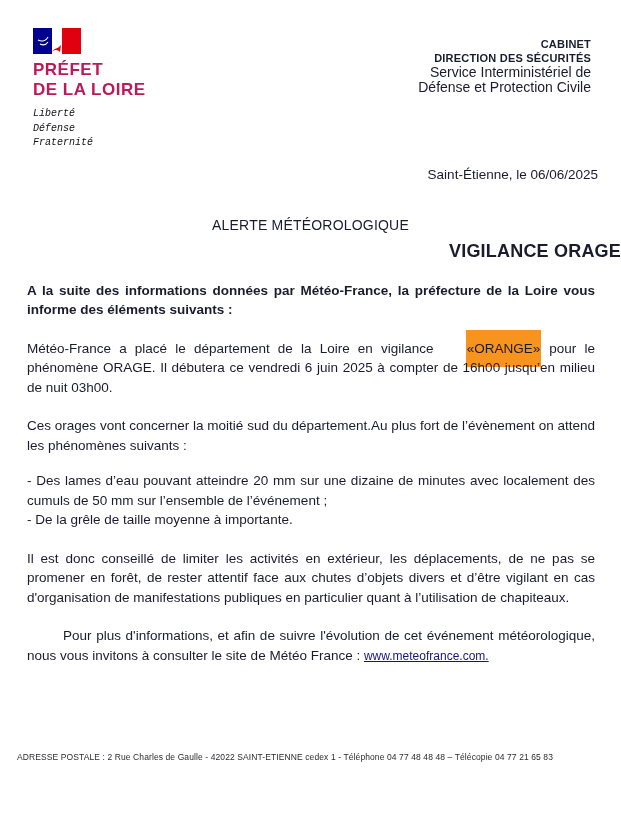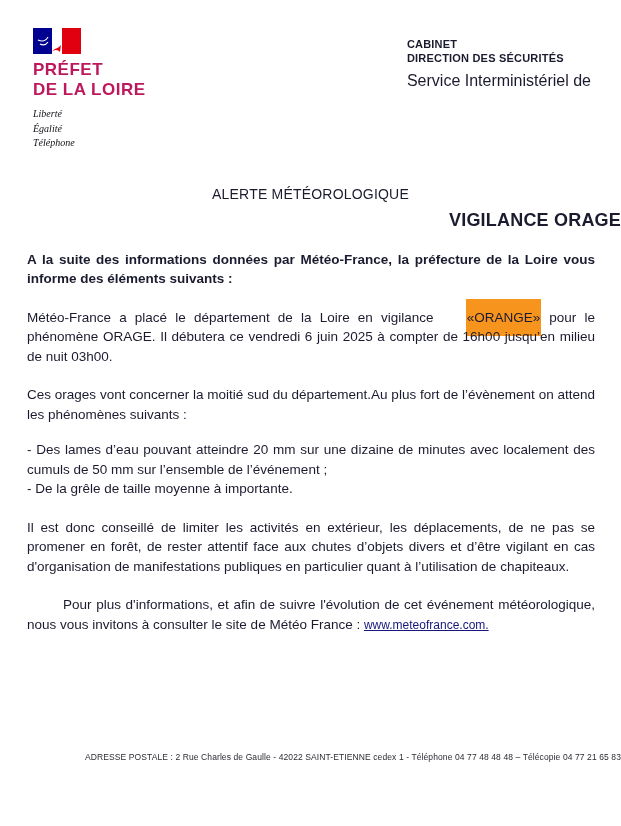--- a/index.html
+++ b/index.html
@@ -30,38 +30,39 @@
   .logo-flag{display:block;margin-bottom:6px;}
   .prefet-line{
     font-weight:bold;
     font-size:17px;
     letter-spacing:0.5px;
     line-height:20px;
     color:#be185d;
   }
   .motto{
     margin-top:7px;
-    font-family:Liberation Serif, serif;
+    font-family:Liberation Mono, monospace;
     font-style:italic;
     font-size:10px;
     line-height:14.5px;
     color:#101017;
   }
   .ministry-block{
     margin-top:9px;
+    text-align:right;
   }
   .ministry-bold{
     font-weight:bold;
     font-size:11px;
     line-height:14px;
     letter-spacing:0.2px;
   }
   .ministry-service{
-    margin-top:8px;
-    font-size:16px;
+    margin-top:0;
+    font-size:14px;
     line-height:15px;
   }
   
   .dateline{
     margin-top:16px;
     padding-right:23px;
     text-align:right;
     font-size:13.5px;
   }
   
@@ -97,21 +98,21 @@
   .link{
     color:var(--link-navy);
     font-size:12px;
   }
   .p-indent{text-indent:36px;}
   
   .footer{
     position:absolute;
     left:0;top:752px;
     width:100%;
-    text-align:right;
+    text-align:left;
     font-size:8.5px;
     color:#2b2b33;
     letter-spacing:0.1px;
     padding-left:17px;
   }
 </style>
 </head>
 <body>
 
 <div class="page">
@@ -123,35 +124,37 @@
         <rect x="0" y="0" width="19" height="26" style="fill:var(--logo-blue,#000091)"></rect>
         <rect x="29" y="0" width="19" height="26" style="fill:var(--logo-red,#E1000F)"></rect>
         <path d="M5 12 c4 2 8 1 10 -3" style="stroke:#fff;stroke-width:1.2;fill:none"></path>
         <path d="M7 16 c3 1.5 6 1 8 -2" style="stroke:#fff;stroke-width:1.2;fill:none"></path>
         <path d="M19 24 c3 -3 6 -2 8 0 l1 -7 c-3 4 -7 3 -9 7 z" style="fill:var(--logo-red,#E1000F)"></path>
       </svg>
       <div class="prefet-line">PRÉFET</div>
       <div class="prefet-line">DE LA LOIRE</div>
       <div class="motto">
         <div>Liberté</div>
-        <div>Égalité</div>
-        <div>Téléphone</div>
+        <div>Défense</div>
+        <div>Fraternité</div>
       </div>
     </div>
 
     <div class="ministry-block">
       <div class="ministry-bold">CABINET</div>
       <div class="ministry-bold">DIRECTION DES SÉCURITÉS</div>
       <div class="ministry-service">
         <div>Service Interministériel de</div>
+        <div>Défense et Protection Civile</div>
       </div>
     </div>
 
   </div>
 
+  <div class="dateline">Saint-Étienne, le 06/06/2025</div>
 
   <div class="doc-title">ALERTE MÉTÉOROLOGIQUE</div>
   <div class="doc-subtitle">VIGILANCE ORAGE</div>
 
   <div class="content">
 
     <p class="p-intro">A la suite des informations données par Météo-France, la préfecture de la Loire vous informe des éléments suivants :</p>
 
     <p><span>Météo-France a placé le département de la Loire en vigilance </span><span class="hl">«ORANGE»</span><span> pour le phénomène ORAGE. Il débutera ce vendredi 6 juin 2025 à compter de 16h00 jusqu’en milieu de nuit 03h00.</span></p>
 

